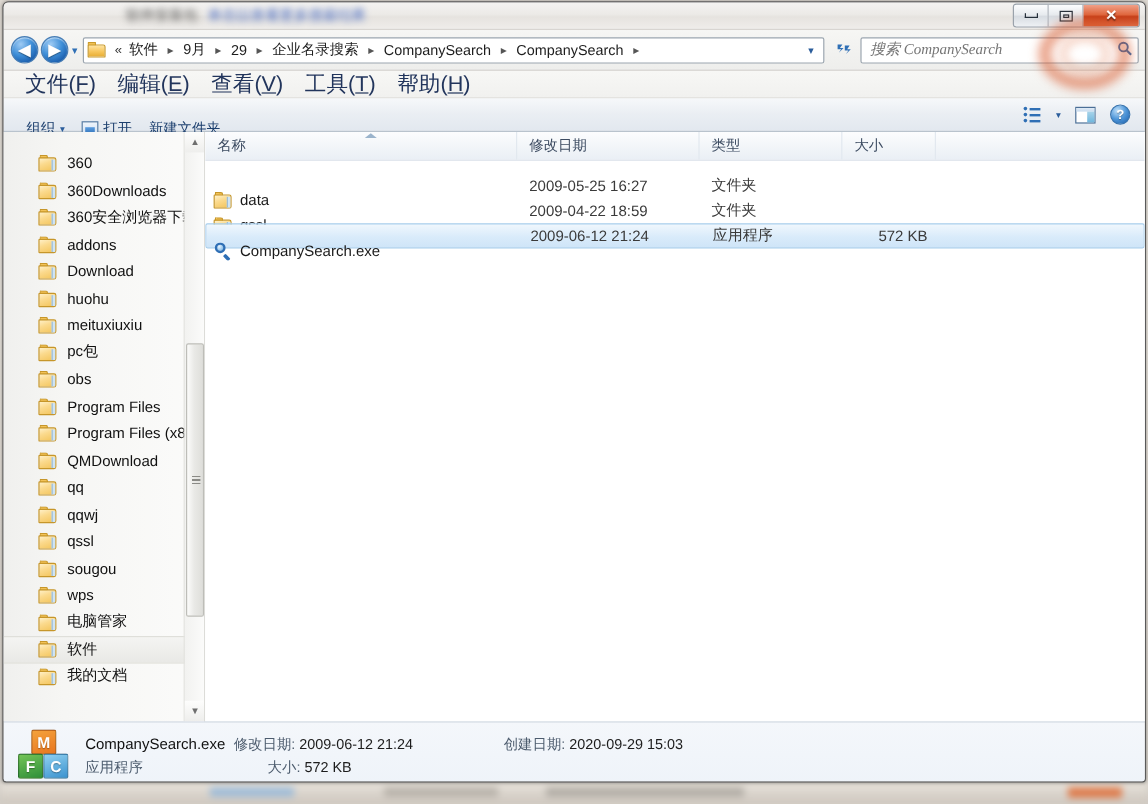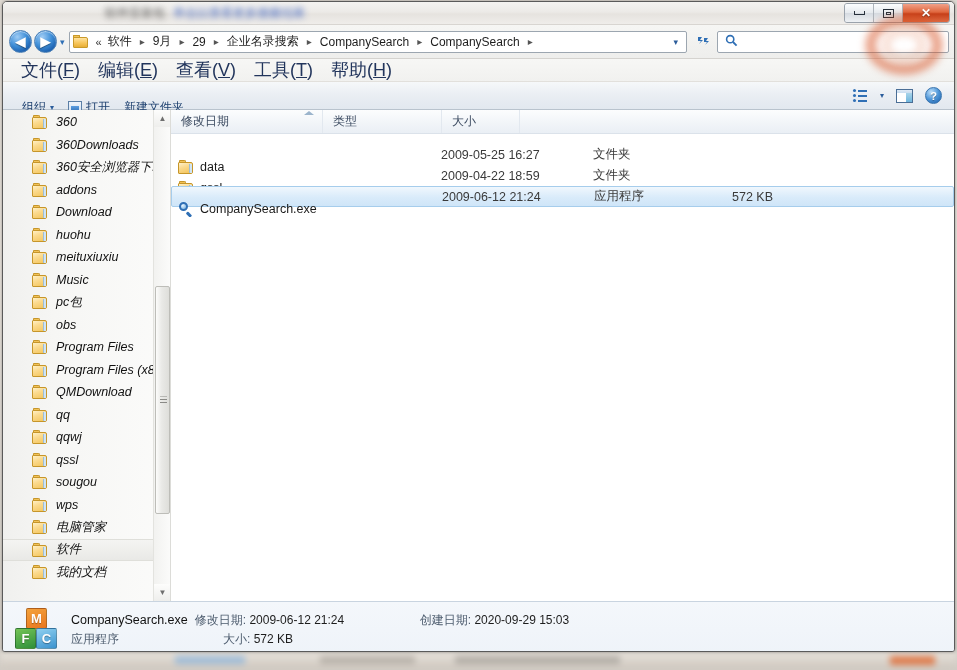--- a/index.html
+++ b/index.html
@@ -213,21 +213,21 @@
     display: flex;
     background: #fff;
   }
   #sidebar {
     position: relative;
     width: 168px; flex: none;
     background: linear-gradient(90deg,#f0f0ee 0%,#f6f6f4 30%,#fbfbfa 100%);
     border-right: 1px solid #dcdcd8;
     overflow: hidden;
   }
-  #tree { padding-top: 1px; font-style: italic; }
+  #tree { padding-top: 15px; }
   .tree-row {
     height: 22.5px; display: flex; align-items: center;
     padding-left: 29px; font-size: 12.5px; color: #111;
     white-space: nowrap; cursor: pointer;
   }
   .tree-row.selected {
     background: linear-gradient(180deg,#f4f4f2 0%,#e9e9e6 100%);
     border-top: 1px solid #dfdfda; border-bottom: 1px solid #dfdfda;
     height: 22.5px;
   }
@@ -463,20 +463,21 @@
     </div>
 
     <div id="nav-refresh">
       <svg width="15" height="14" viewBox="0 0 15 14">
         <path d="M3 2 L7 2 L5 5 L8 5 L4 9 L6 6 L3 6 Z" fill="#2f6fb5"></path>
         <path d="M9 3 L13 3 L11 6 L14 6 L10 10 L12 7 L9 7 Z" fill="#2f6fb5"></path>
       </svg>
     </div>
 
     <div id="searchbox">
+      <input id="search-input" type="text" placeholder="搜索 CompanySearch" style="">
       <span id="search-icon">
         <svg width="13" height="13" viewBox="0 0 13 13">
           <circle cx="5.2" cy="5.2" r="3.6" fill="none" stroke="#2f6fb5" stroke-width="1.6"></circle>
           <line x1="8" y1="8" x2="11.6" y2="11.6" stroke="#2f6fb5" stroke-width="1.8"></line>
         </svg>
       </span>
     </div>
   </div>
 
   <div id="menubar">
@@ -580,28 +581,20 @@
               <span class="spine"></span>
             </span>
           <span>meituxiuxiu</span>
         </div>
         <div class="tree-row">
           <span class="tree-folder">
               <span class="tab"></span>
               <span class="body"></span>
               <span class="spine"></span>
             </span>
-          <span>Music</span>
-        </div>
-        <div class="tree-row">
-          <span class="tree-folder">
-              <span class="tab"></span>
-              <span class="body"></span>
-              <span class="spine"></span>
-            </span>
           <span>pc包</span>
         </div>
         <div class="tree-row">
           <span class="tree-folder">
               <span class="tab"></span>
               <span class="body"></span>
               <span class="spine"></span>
             </span>
           <span>obs</span>
         </div>
@@ -700,20 +693,23 @@
         <div id="sb-thumb">
             <span class="grip"></span>
           </div>
         <div class="sb-arrow down">▼</div>
       </div>
     </div>
 
     <div id="filelist">
       <div id="col-header">
         <div id="sort-indicator"></div>
+        <div class="col c-name">
+          <span>名称</span>
+        </div>
         <div class="col c-date">
           <span>修改日期</span>
         </div>
         <div class="col c-type">
           <span>类型</span>
         </div>
         <div class="col c-size">
           <span>大小</span>
         </div>
         <div class="col c-rest"></div>

